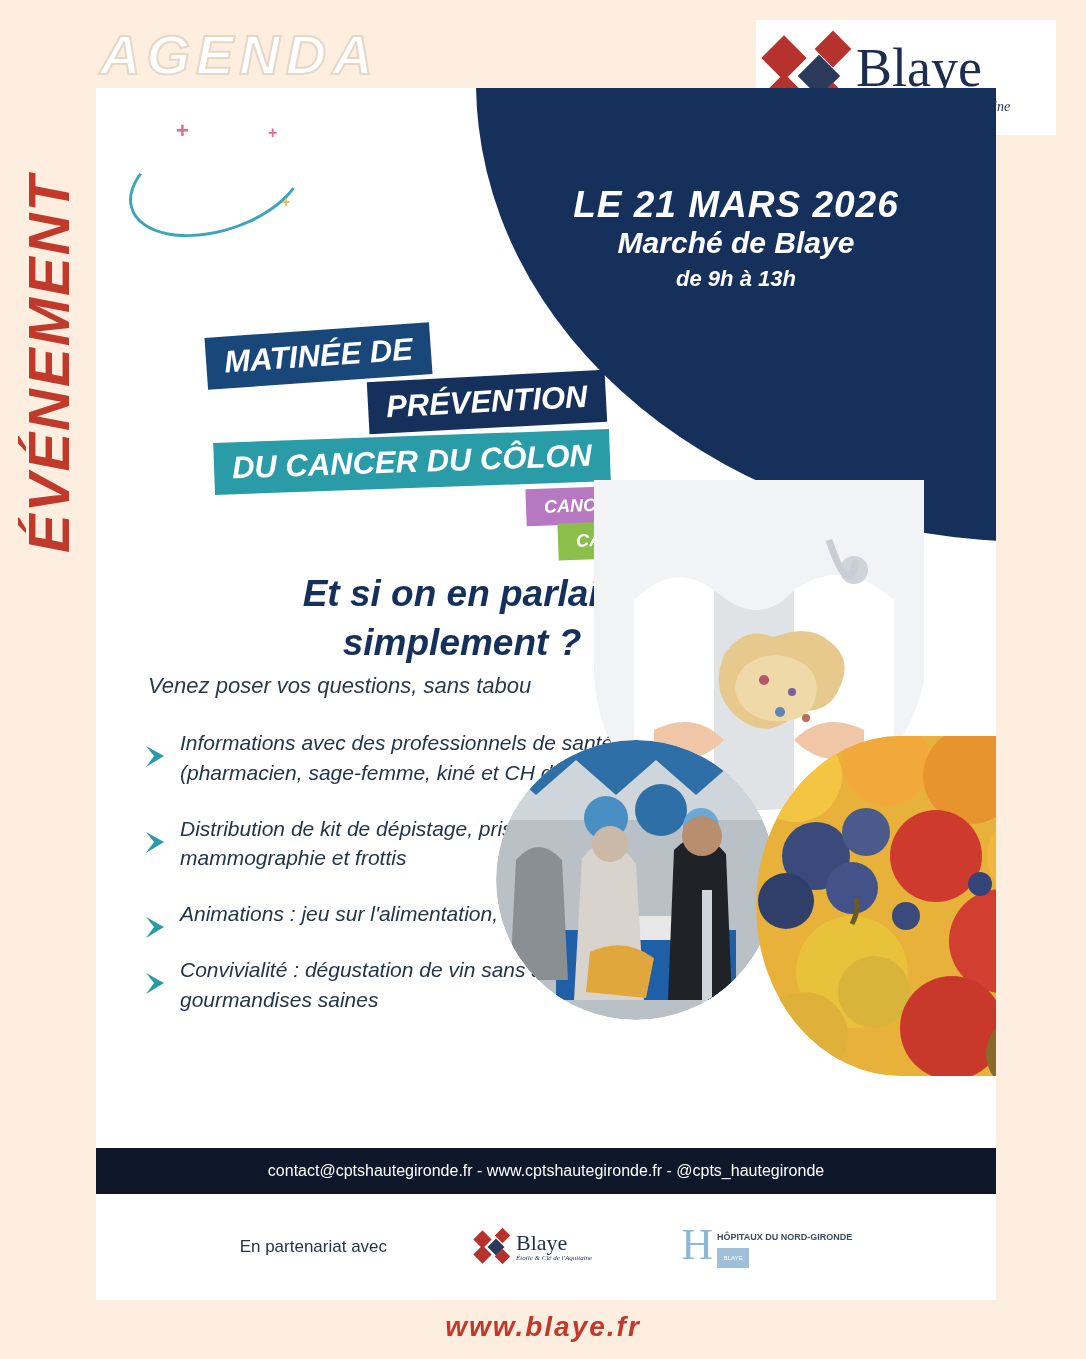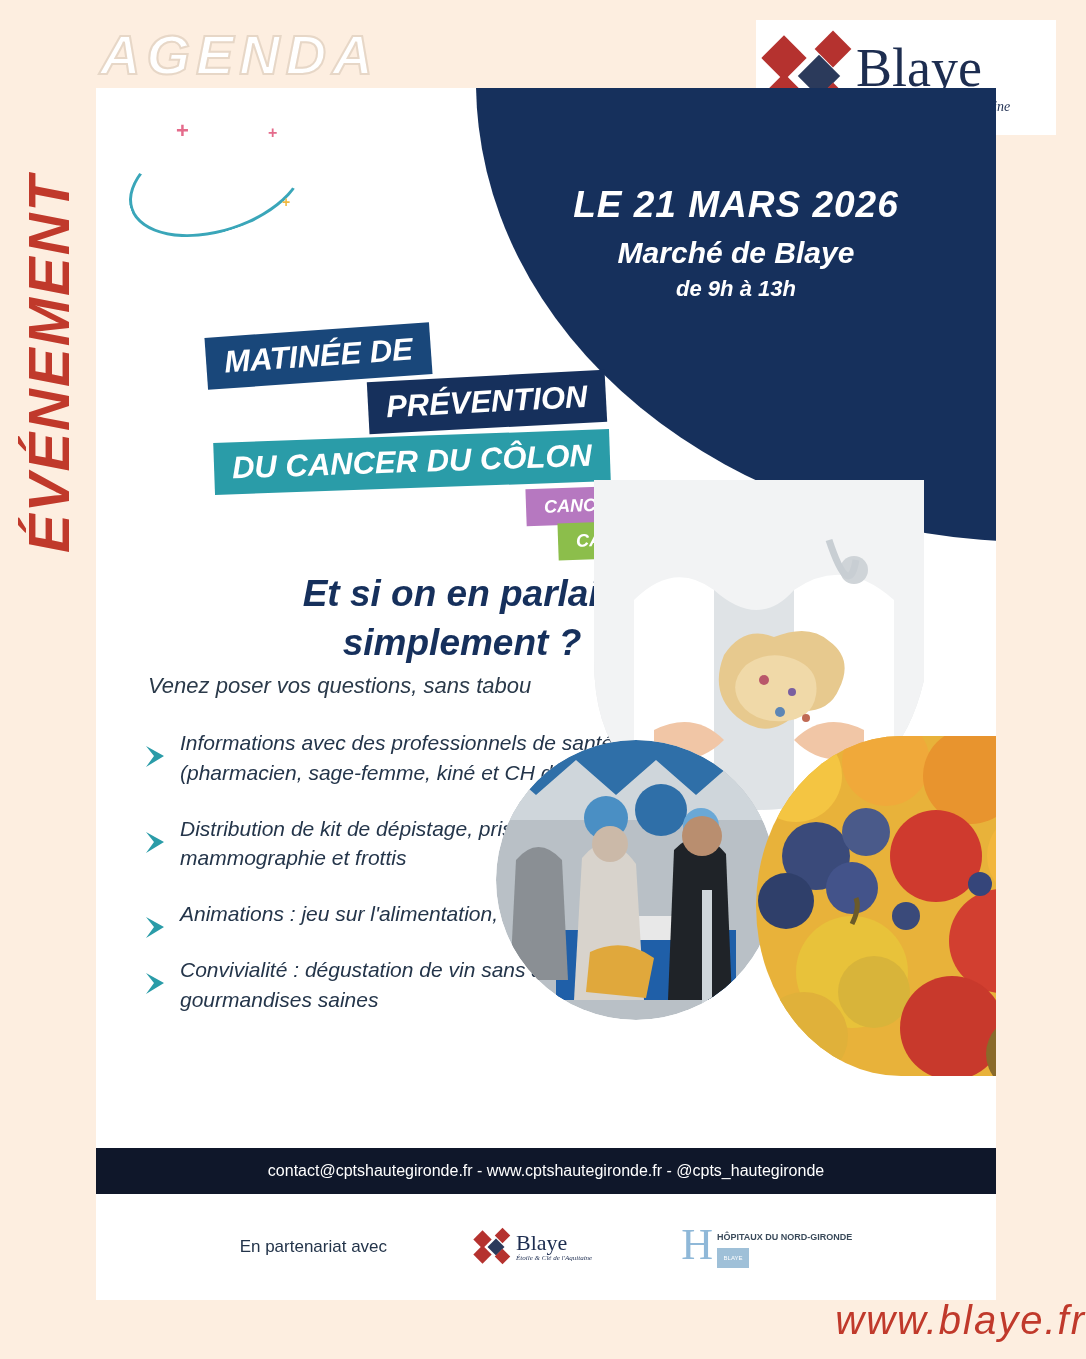--- a/index.html
+++ b/index.html
@@ -71,21 +71,21 @@
   
   .navy-blob{
     position:absolute;right:-40px;top:-6px;width:560px;height:460px;
     background:#16305c;
     border-radius:0 0 0 100%;
   }
   .date-block{
     position:absolute;right:60px;top:96px;width:400px;text-align:center;color:#fff;
   }
   .date-main{font-size:37px;font-weight:bold;font-style:italic;letter-spacing:1px;}
-  .date-place{font-size:30px;font-weight:bold;font-style:italic;margin-top:10px;}
+  .date-place{font-size:30px;font-weight:bold;font-style:italic;}
   .date-time{font-size:22px;font-weight:bold;font-style:italic;margin-top:6px;}
   
   .cpts-logo{
     position:absolute;left:22px;top:28px;width:190px;height:110px;
   }
   .cpts-text{
     position:absolute;left:20px;top:24px;color:#17406e;line-height:1.02;
   }
   .cpts-text .c1{font-size:29px;font-weight:bold;letter-spacing:1px;}
   .cpts-text .c2{font-size:11px;font-weight:bold;letter-spacing:.5px;}
@@ -157,22 +157,22 @@
   .mini-mark i:nth-child(5){width:11px;height:11px;left:21px;top:21px;transform:rotate(45deg);}
   .mini-word{font-family:"Liberation Serif",serif;font-size:22px;color:#1d2d50;line-height:1;}
   .mini-sub{font-family:"Liberation Serif",serif;font-size:7px;color:#1d2d50;font-style:italic;}
   .hopitaux{display:flex;align-items:flex-start;gap:4px;}
   .hop-h{font-family:"Liberation Serif",serif;font-size:44px;color:#8fb8d8;line-height:.85;}
   .hop-txt{font-size:9px;color:#3a4a5a;font-weight:bold;line-height:1.25;margin-top:6px;}
   .hop-badge{width:32px;height:20px;background:#9fc0d8;margin-top:4px;font-size:6px;color:#fff;
     display:flex;align-items:center;justify-content:center;}
   
   .bottom-url{
-    position:absolute;left:0;bottom:16px;width:100%;text-align:right;
-    color:#c0392b;font-size:40px;font-weight:normal;font-style:italic;letter-spacing:2px;
+    position:absolute;left:0;bottom:16px;width:100%;text-align:center;
+    color:#c0392b;font-size:28px;font-weight:bold;font-style:italic;letter-spacing:2px;
   }
 </style>
 </head>
 <body>
 
 <div class="vertical-banner">
   <span>ÉVÉNEMENT</span>
 </div>
 
 <div class="agenda-title">AGENDA</div>

